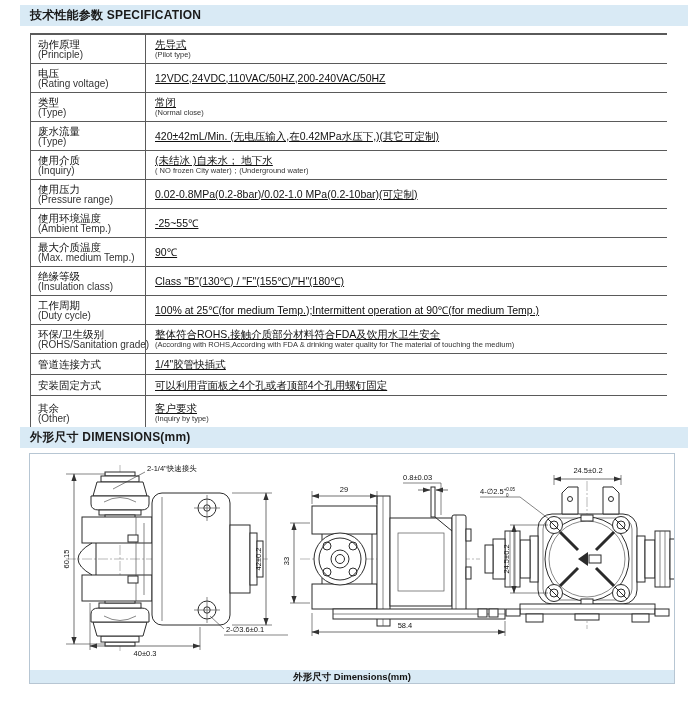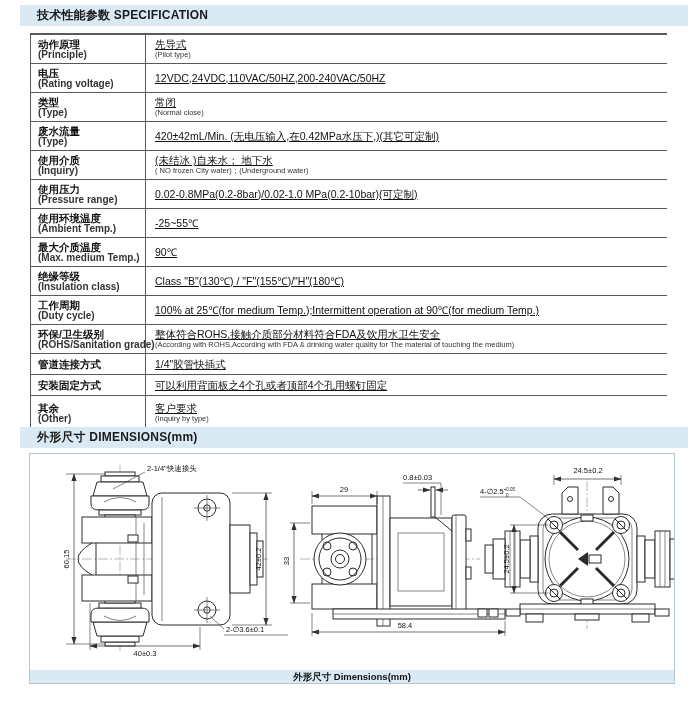--- a/index.html
+++ b/index.html
@@ -3,37 +3,37 @@
 <meta charset="utf-8">
 <style>
   * { margin:0; padding:0; box-sizing:border-box; }
   html,body { background:#ffffff; }
   body {
     width:695px; height:704px; position:relative; overflow:hidden;
     font-family:"Liberation Sans", sans-serif; color:#1a1a1a;
   }
   .section-bar {
     position:absolute; left:20px; width:668px; height:21px;
-    background:#d9eaf5; display:flex; align-items:center; padding-left:17px;
+    background:#d9eaf5; display:flex; align-items:center; padding-left:10px;
     font-size:12px; font-weight:bold; color:#1a1a1a; letter-spacing:0.2px;
   }
   #bar1 { top:5px; }
   #bar2 { top:427px; }
 
   table.spec {
     position:absolute; left:30px; top:33px; width:637px;
     border-collapse:collapse; table-layout:fixed;
     border-top:2px solid #5a5a5a; border-bottom:2px solid #5a5a5a;
     border-left:1.4px solid #5a5a5a;
   }
   table.spec tr { height:29px; }
   table.spec tr:nth-child(12), table.spec tr:nth-child(13) { height:21px; }
   table.spec tr:nth-child(14) { height:36px; }
   table.spec td { border-bottom:1.6px solid #5a5a5a; vertical-align:middle; }
-  td.lab { width:115px; border-right:1.4px solid #5a5a5a; padding:1px 2px 1px 7px;font-weight:bold; }
+  td.lab { width:115px; border-right:1.4px solid #5a5a5a; padding:1px 2px 1px 7px; }
   td.val { padding:1px 4px 1px 9px; }
   .cn   { font-size:10.5px; color:#111; line-height:12px; white-space:nowrap; }
   .en   { font-size:10px;  color:#333; line-height:9px;  white-space:nowrap; }
   .main { font-size:10.5px; color:#111; line-height:12px; white-space:nowrap;text-decoration:underline; }
   .sub  { font-size:7.5px;  color:#333; line-height:9px;  white-space:nowrap; }
 
   .dbox {
     position:absolute; left:29px; top:453px; width:646px; height:231px;
     border:1.4px solid #b7c6d3; background:#fff;
   }

